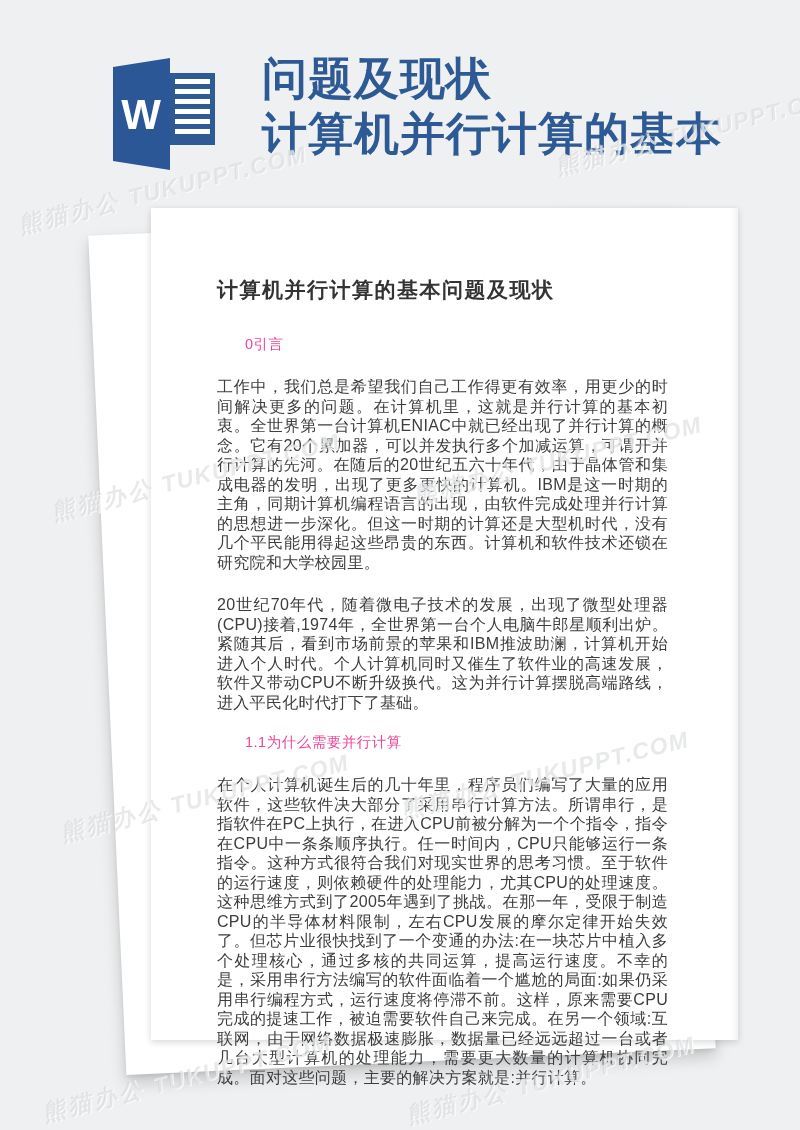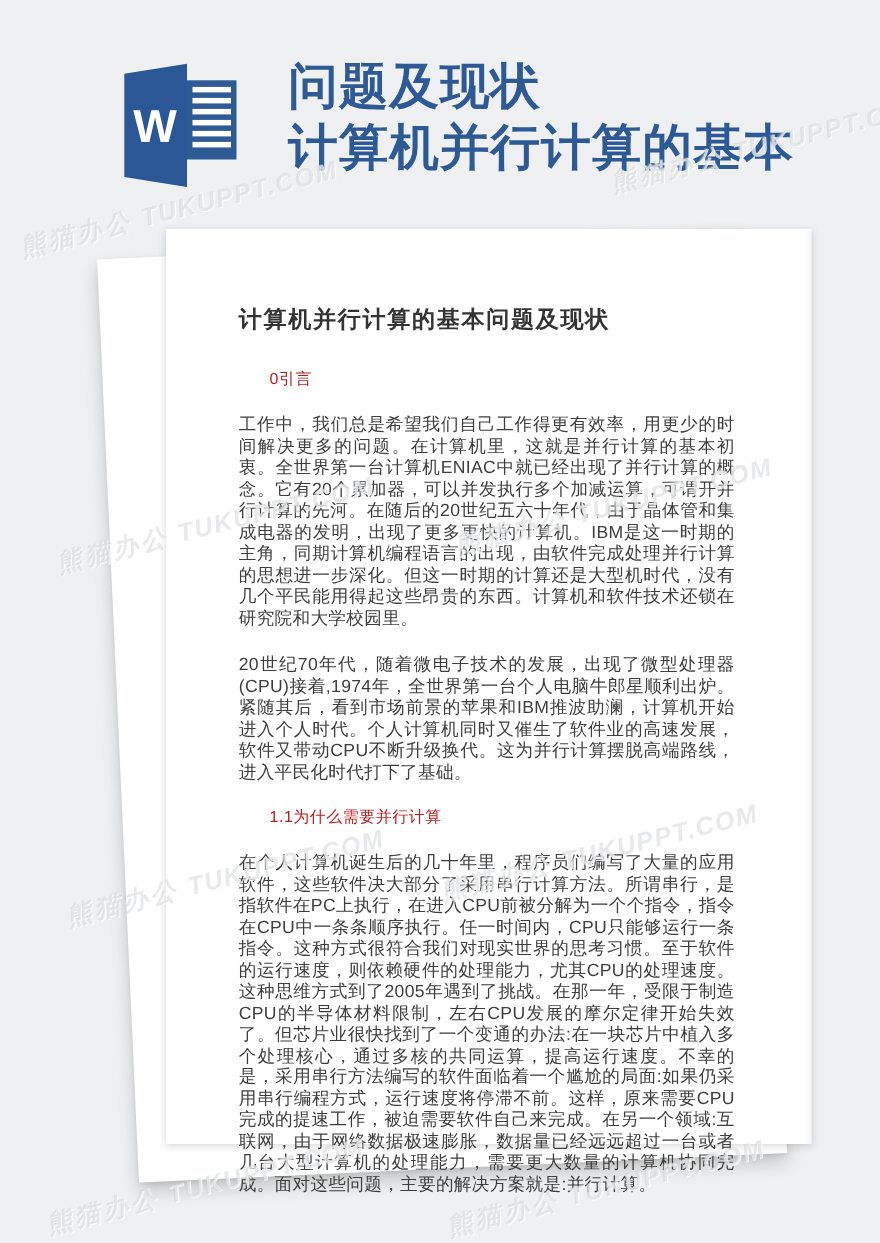--- a/index.html
+++ b/index.html
@@ -43,21 +43,21 @@
     position:absolute;left:66px;top:68px;right:70px;bottom:40px;
     color:#3d3d3d;
     font-family:"Liberation Sans",serif;
   }
   .doc-title{
     font-size:21px;font-weight:600;color:#333333;
     letter-spacing:1.5px;margin:0 0 0 0;
     font-family:"Liberation Sans",serif;
   }
   .doc-heading{
-    font-size:14.5px;color:#b91c1c;margin:0;padding:0;
+    font-size:14.5px;color:#ec4899;margin:0;padding:0;
     margin-top:21px;text-indent:28px;letter-spacing:0.5px;
   }
   .doc-para{
     font-size:16px;line-height:19.5px;color:#3d3d3d;
     margin:0;margin-top:23px;
     text-align:justify;letter-spacing:0.3px;
   }
   .doc-heading + .doc-heading{margin-top:12px;}
   .doc-body > .doc-heading:first-child{margin-top:31px;}
 

